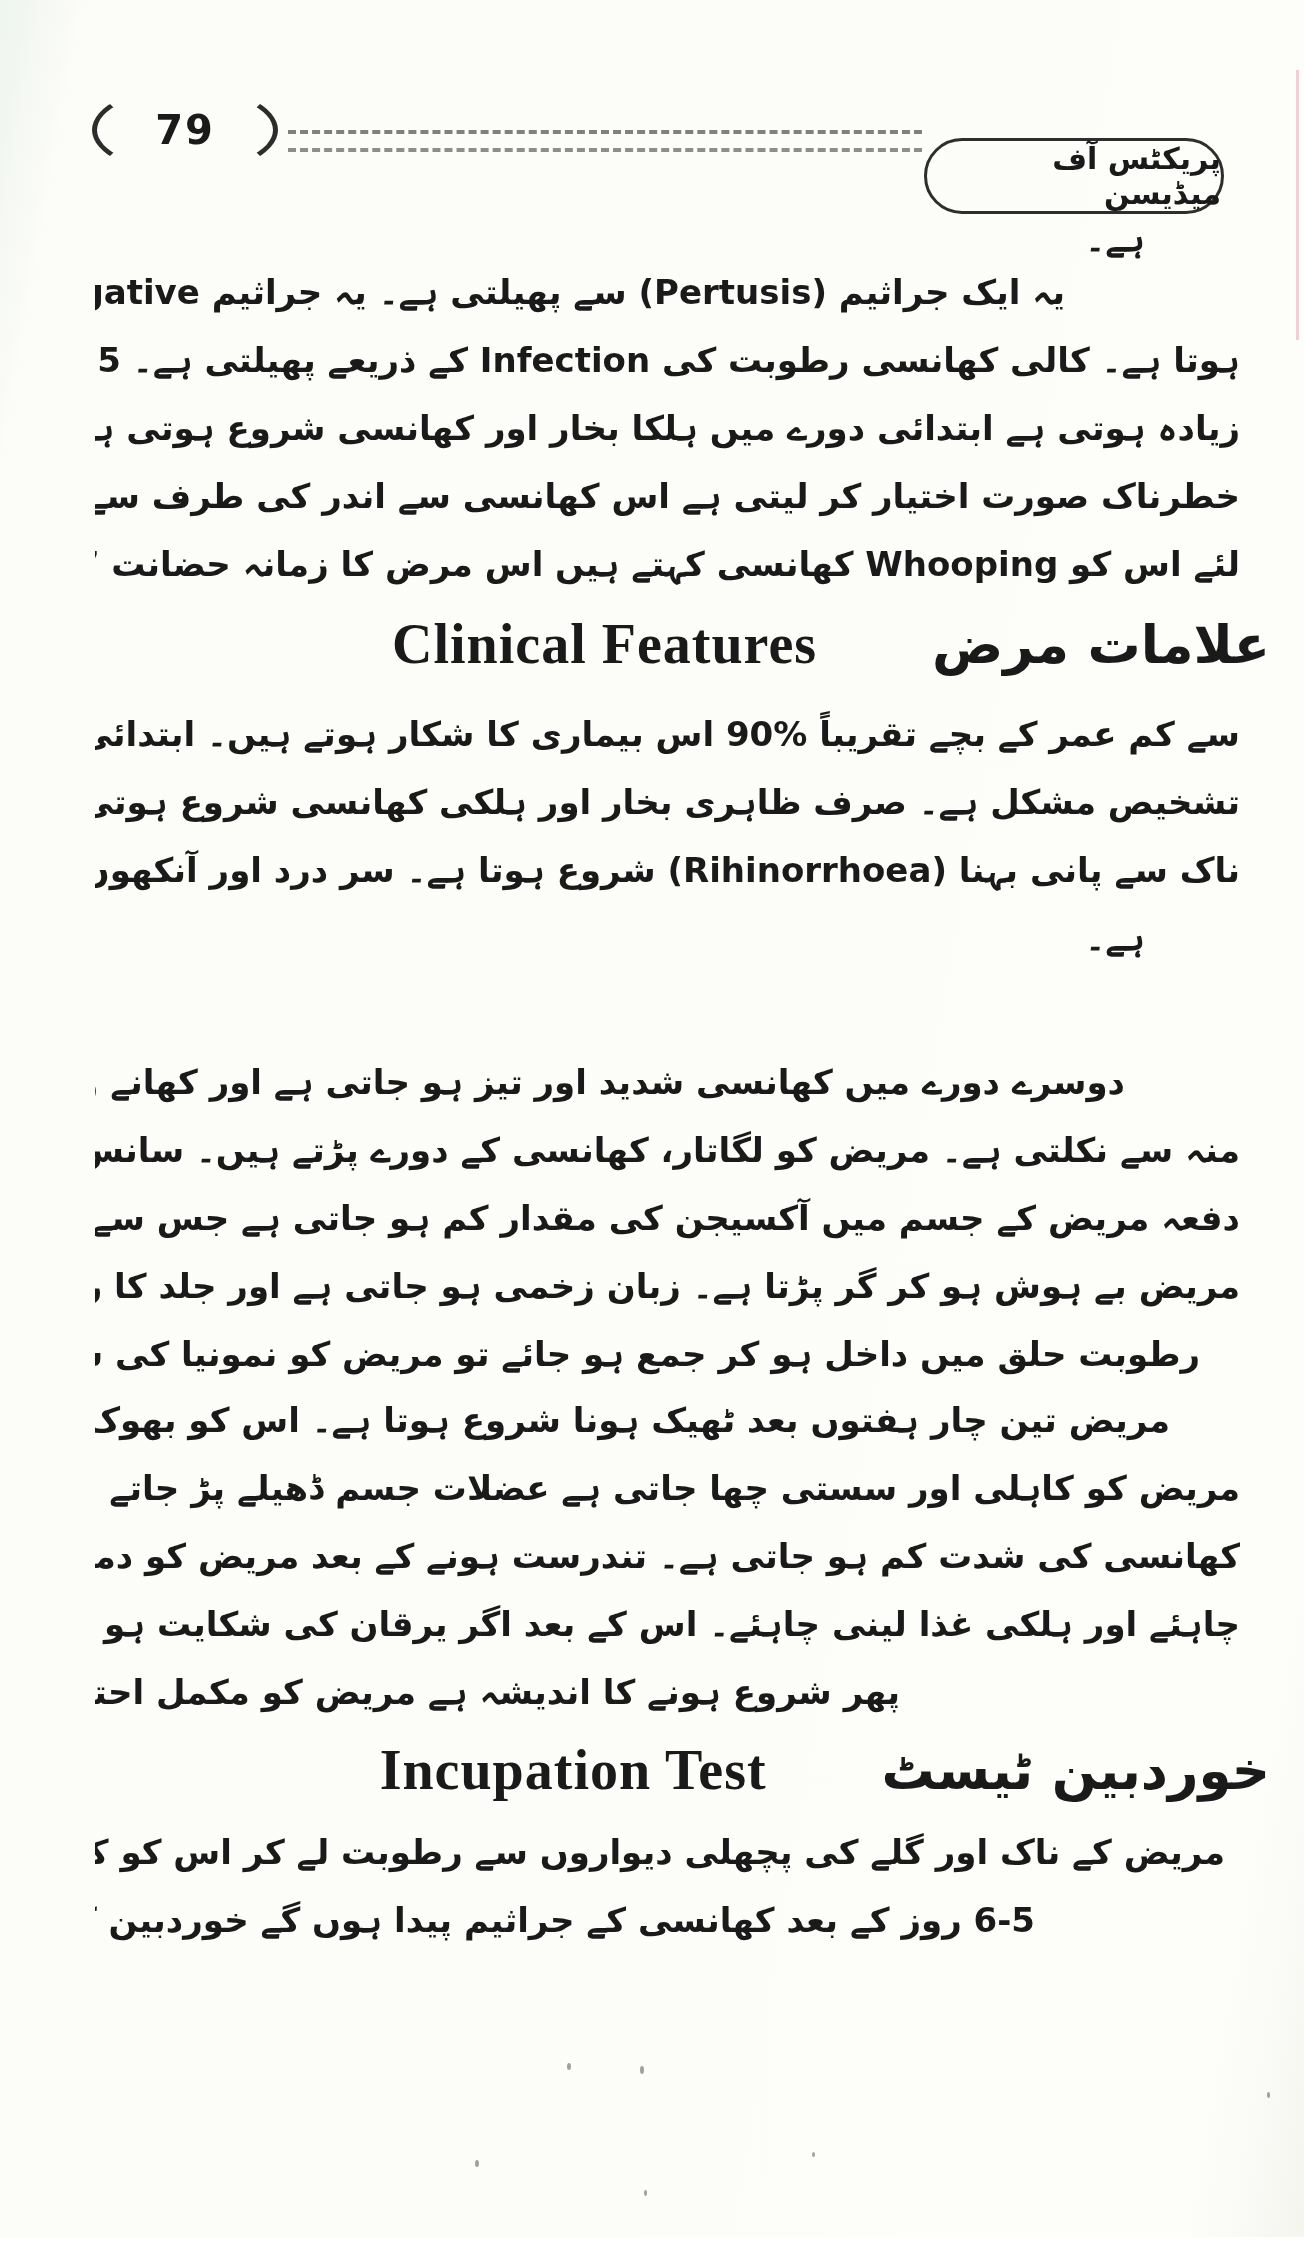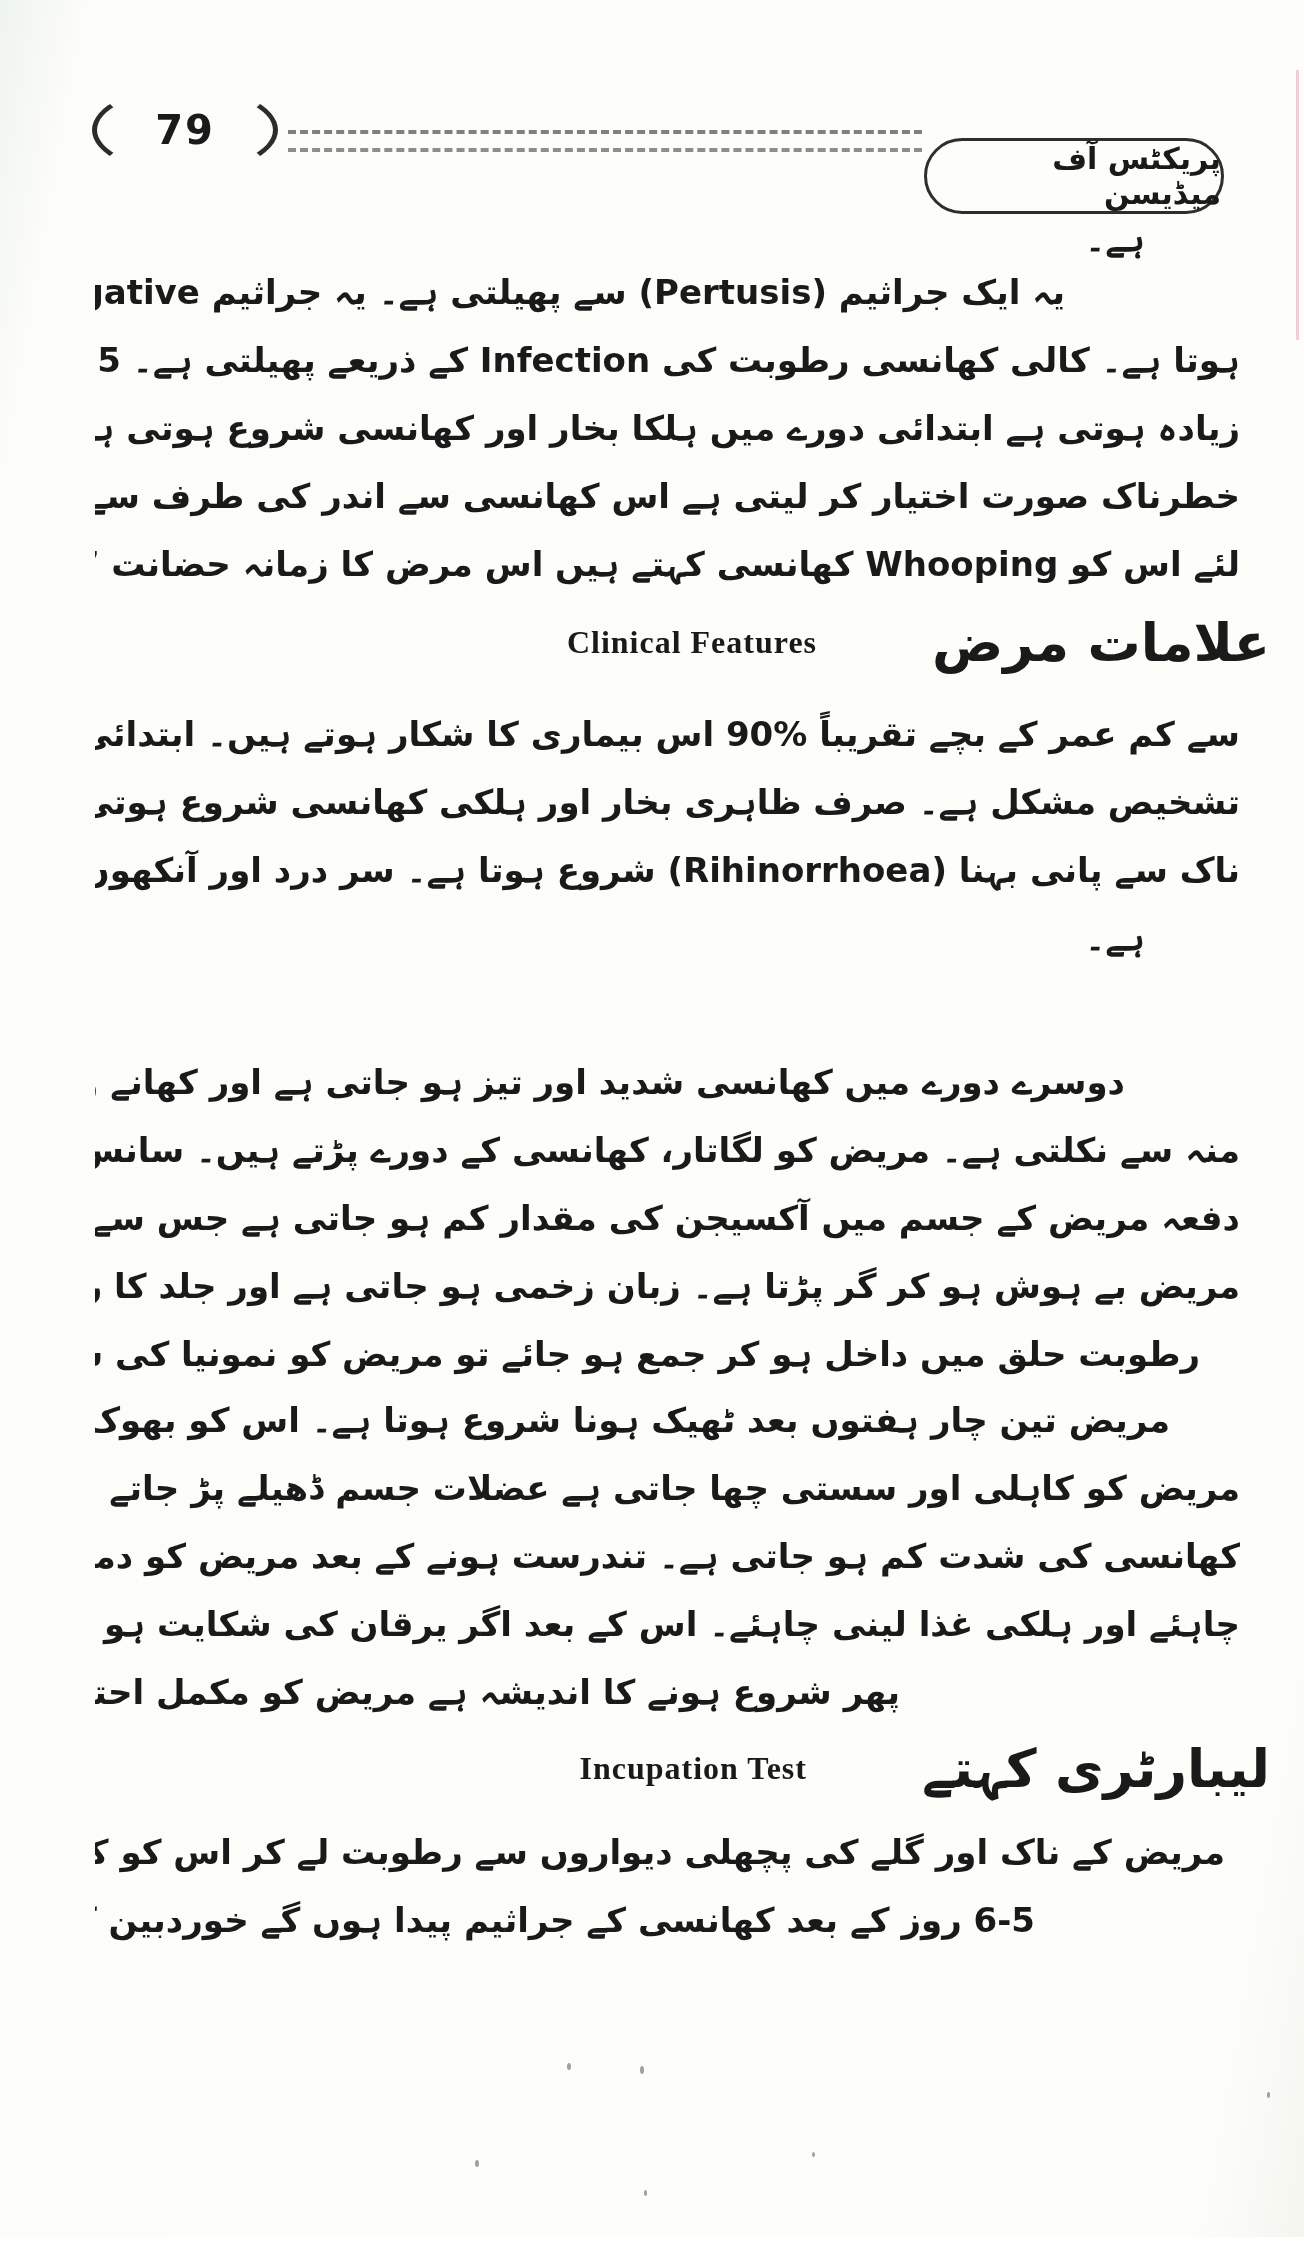--- a/index.html
+++ b/index.html
@@ -46,21 +46,21 @@
   .p4l4{padding-right:340px;padding-left:105px;}
   .p5l0{padding-right:15px;}
   .p5l1{padding-right:205px;}
   
   .heading{
     position:absolute;left:95px;right:34px;
     display:flex;direction:rtl;align-items:center;gap:115px;
   }
   .heading .h-urdu{font-size:53px;font-weight:bold;white-space:nowrap;}
   .heading .h-english{
-    font-family:"Liberation Serif",serif;font-size:32px;font-weight:bold;
+    font-family:"Liberation Serif",serif;font-size:56px;font-weight:bold;
     letter-spacing:1px;white-space:nowrap;direction:ltr;
   }
   
   .edge-line-right{position:absolute;right:5px;top:70px;height:270px;width:3px;background:rgba(215,120,145,.35);}
   .speck{position:absolute;background:#555;border-radius:50%;opacity:.55;}
 </style>
 </head>
 <body>
 
 <div class="page">
@@ -107,21 +107,21 @@
 
   <div class="para" style="top:1386px">
     <div class="line p4l0">مریض تین چار ہفتوں بعد ٹھیک ہونا شروع ہوتا ہے۔ اس کو بھوک محسوس ہوتی ہے</div>
     <div class="line">مریض کو کاہلی اور سستی چھا جاتی ہے عضلات جسم ڈھیلے پڑ جاتے ہیں مریض کو بے خوابی ہوتی ہے</div>
     <div class="line">کھانسی کی شدت کم ہو جاتی ہے۔ تندرست ہونے کے بعد مریض کو دماغی اور جسمانی کام نہیں کرنا</div>
     <div class="line">چاہئے اور ہلکی غذا لینی چاہئے۔ اس کے بعد اگر یرقان کی شکایت ہو جائے تو یہ مرض یعنی کالی کھانسی</div>
     <div class="line p4l4">پھر شروع ہونے کا اندیشہ ہے مریض کو مکمل احتیاط اور آرام کی ضرورت ہے۔</div>
   </div>
 
   <div class="heading" style="top:1738px">
-    <span class="h-urdu">لیبارٹری کہتے</span>
+    <span class="h-urdu">خوردبین ٹیسٹ</span>
     <span class="h-english">Incupation Test</span>
   </div>
 
   <div class="para" style="top:1818px">
     <div class="line p5l0">مریض کے ناک اور گلے کی پچھلی دیواروں سے رطوبت لے کر اس کو کلچر کیا جائے۔</div>
     <div class="line p5l1">6-5 روز کے بعد کھانسی کے جراثیم پیدا ہوں گے خوردبین کے ذریعے ان کا معائنہ کیا جائے۔</div>
   </div>
 
   <div class="edge-line-right"></div>
   <div class="speck" style="left:567px;top:2063px;width:4px;height:7px;"></div>

